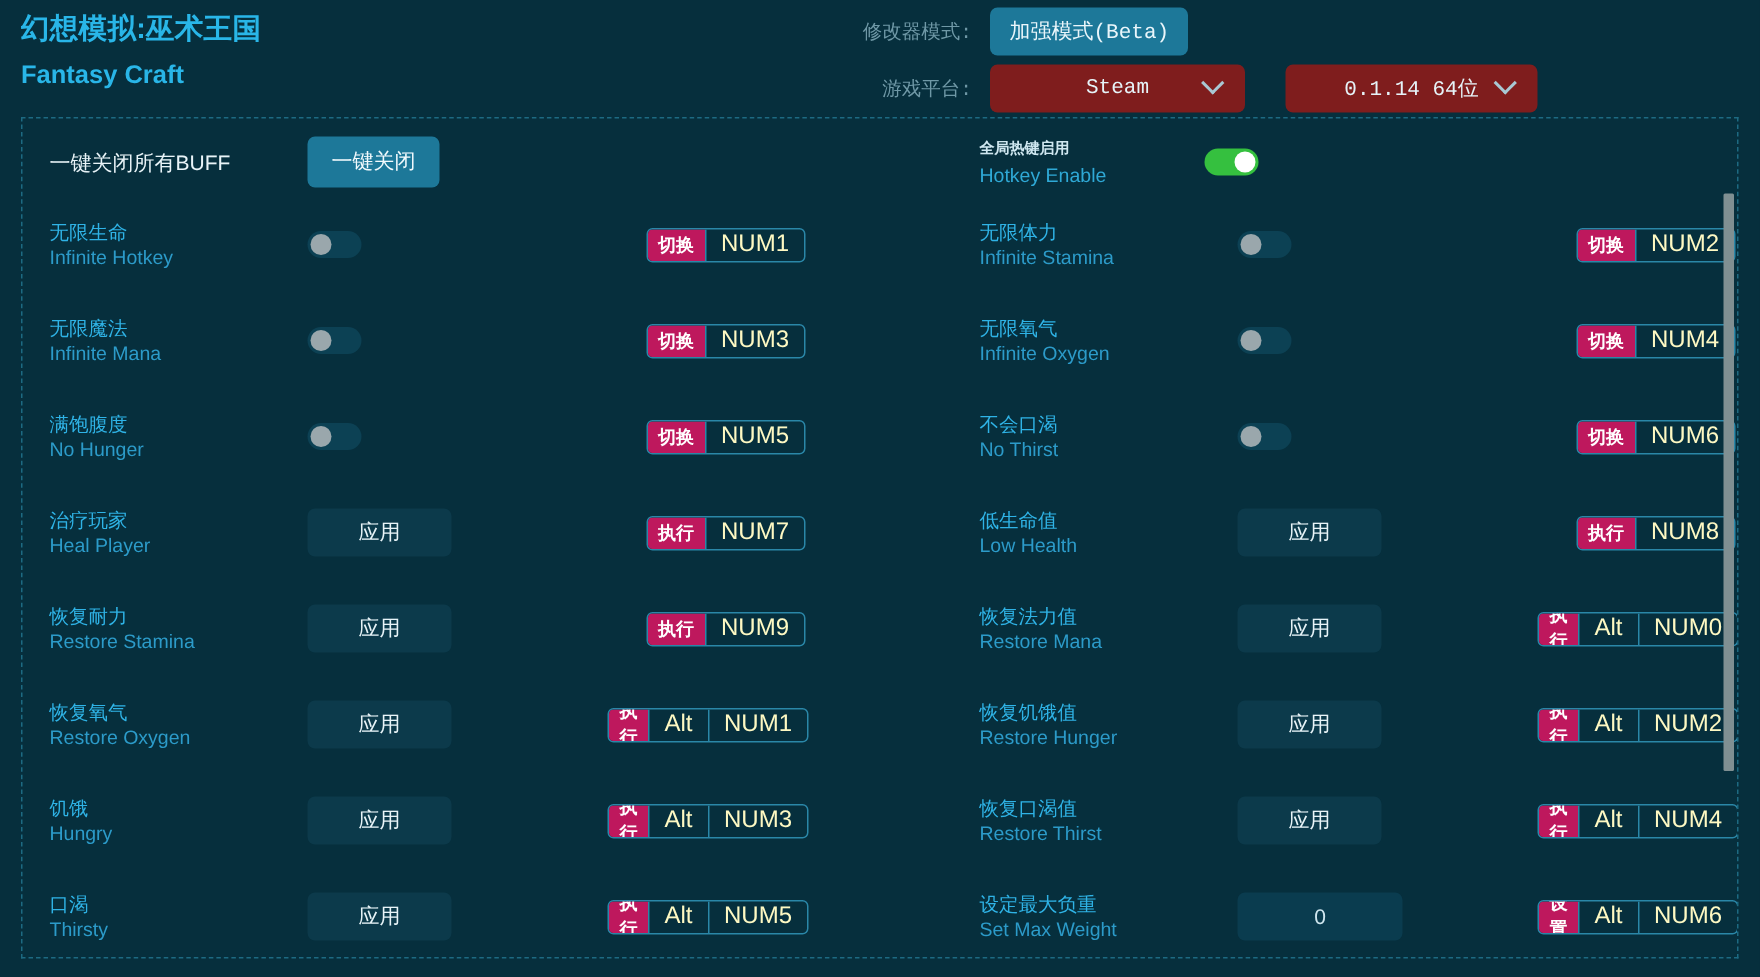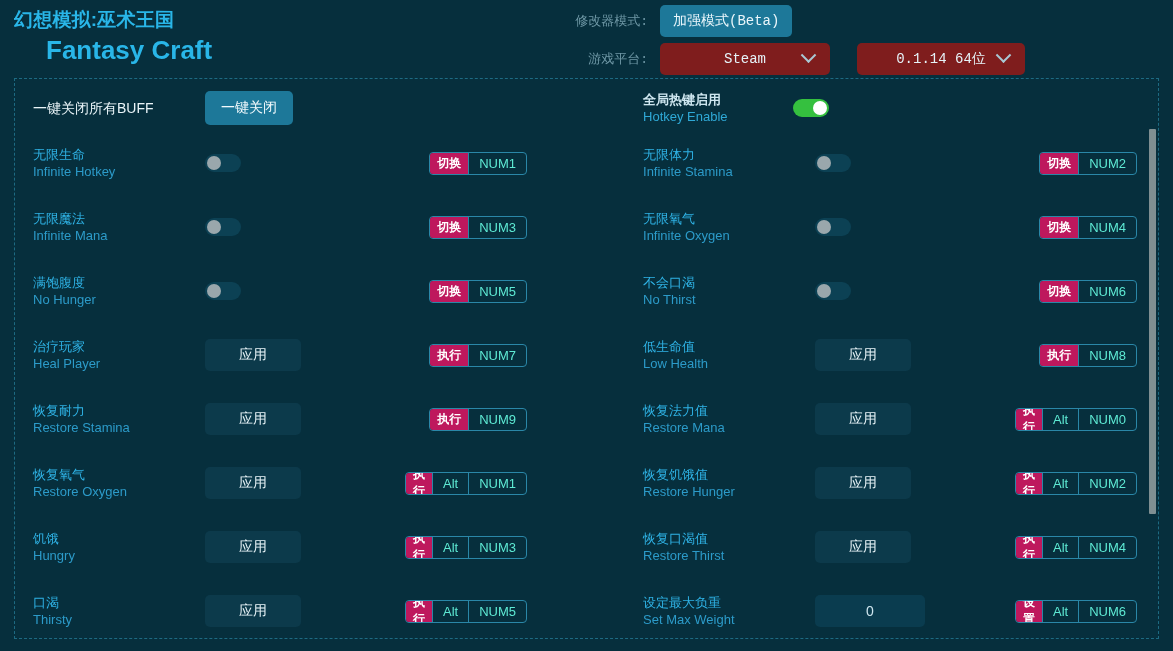--- a/index.html
+++ b/index.html
@@ -20,24 +20,23 @@
   .title-cn {
     color: #29b6e8;
     font-size: 19px;
     font-weight: bold;
     letter-spacing: .2px;
     line-height: 24px;
     margin-bottom: 6px;
   }
   .title-en {
     color: #29b6e8;
-    font-size: 26px;
+    font-size: 17px;
     font-weight: bold;
     line-height: 24px;
-    margin-left: 32px;
   }
 
   .hdr-right {
     position: absolute;
     top: 4px; left: 560px;
     width: 600px;
     font-family: Liberation Mono, monospace;
   }
   .hdr-row {
     display: flex;
@@ -123,21 +122,21 @@
     white-space: nowrap;
   }
   .lbl-en {
     color: #2c9bc9;
     font-size: 13px;
     line-height: 17px;
     white-space: nowrap;
   }
   .lbl-strong .lbl-cn { color: #e9f4f8; font-size: 14px; }
   .lbl-hk { width: 150px; flex: 0 0 150px; }
-  .lbl-hk .lbl-cn { color: #cfe7f0; font-weight: bold; font-size: 13px; }
+  .lbl-hk .lbl-cn { color: #cfe7f0; font-weight: bold; font-size: 10px; }
   .lbl-hk .lbl-en { color: #2fa9d6; }
 
   .ctrl {
     flex: 0 0 200px;
     display: flex;
     align-items: center;
   }
 
   
   .toggle {
@@ -215,22 +214,22 @@
   .badge .act {
     background: #be185d;
     color: #ffffff;
     font-size: 12px;
     font-weight: bold;
     display: flex;
     align-items: center;
     padding: 0 7px;
   }
   .badge .key {
-    color: #5eead4;
-    font-size: 13px;
+    color: #fef9c3;
+    font-size: 16px;
     display: flex;
     align-items: center;
     padding: 0 10px;
     border-left: 1px solid #2a87a8;
     background: transparent;
   }
 
   
   .scrollbar {
     position: absolute;

